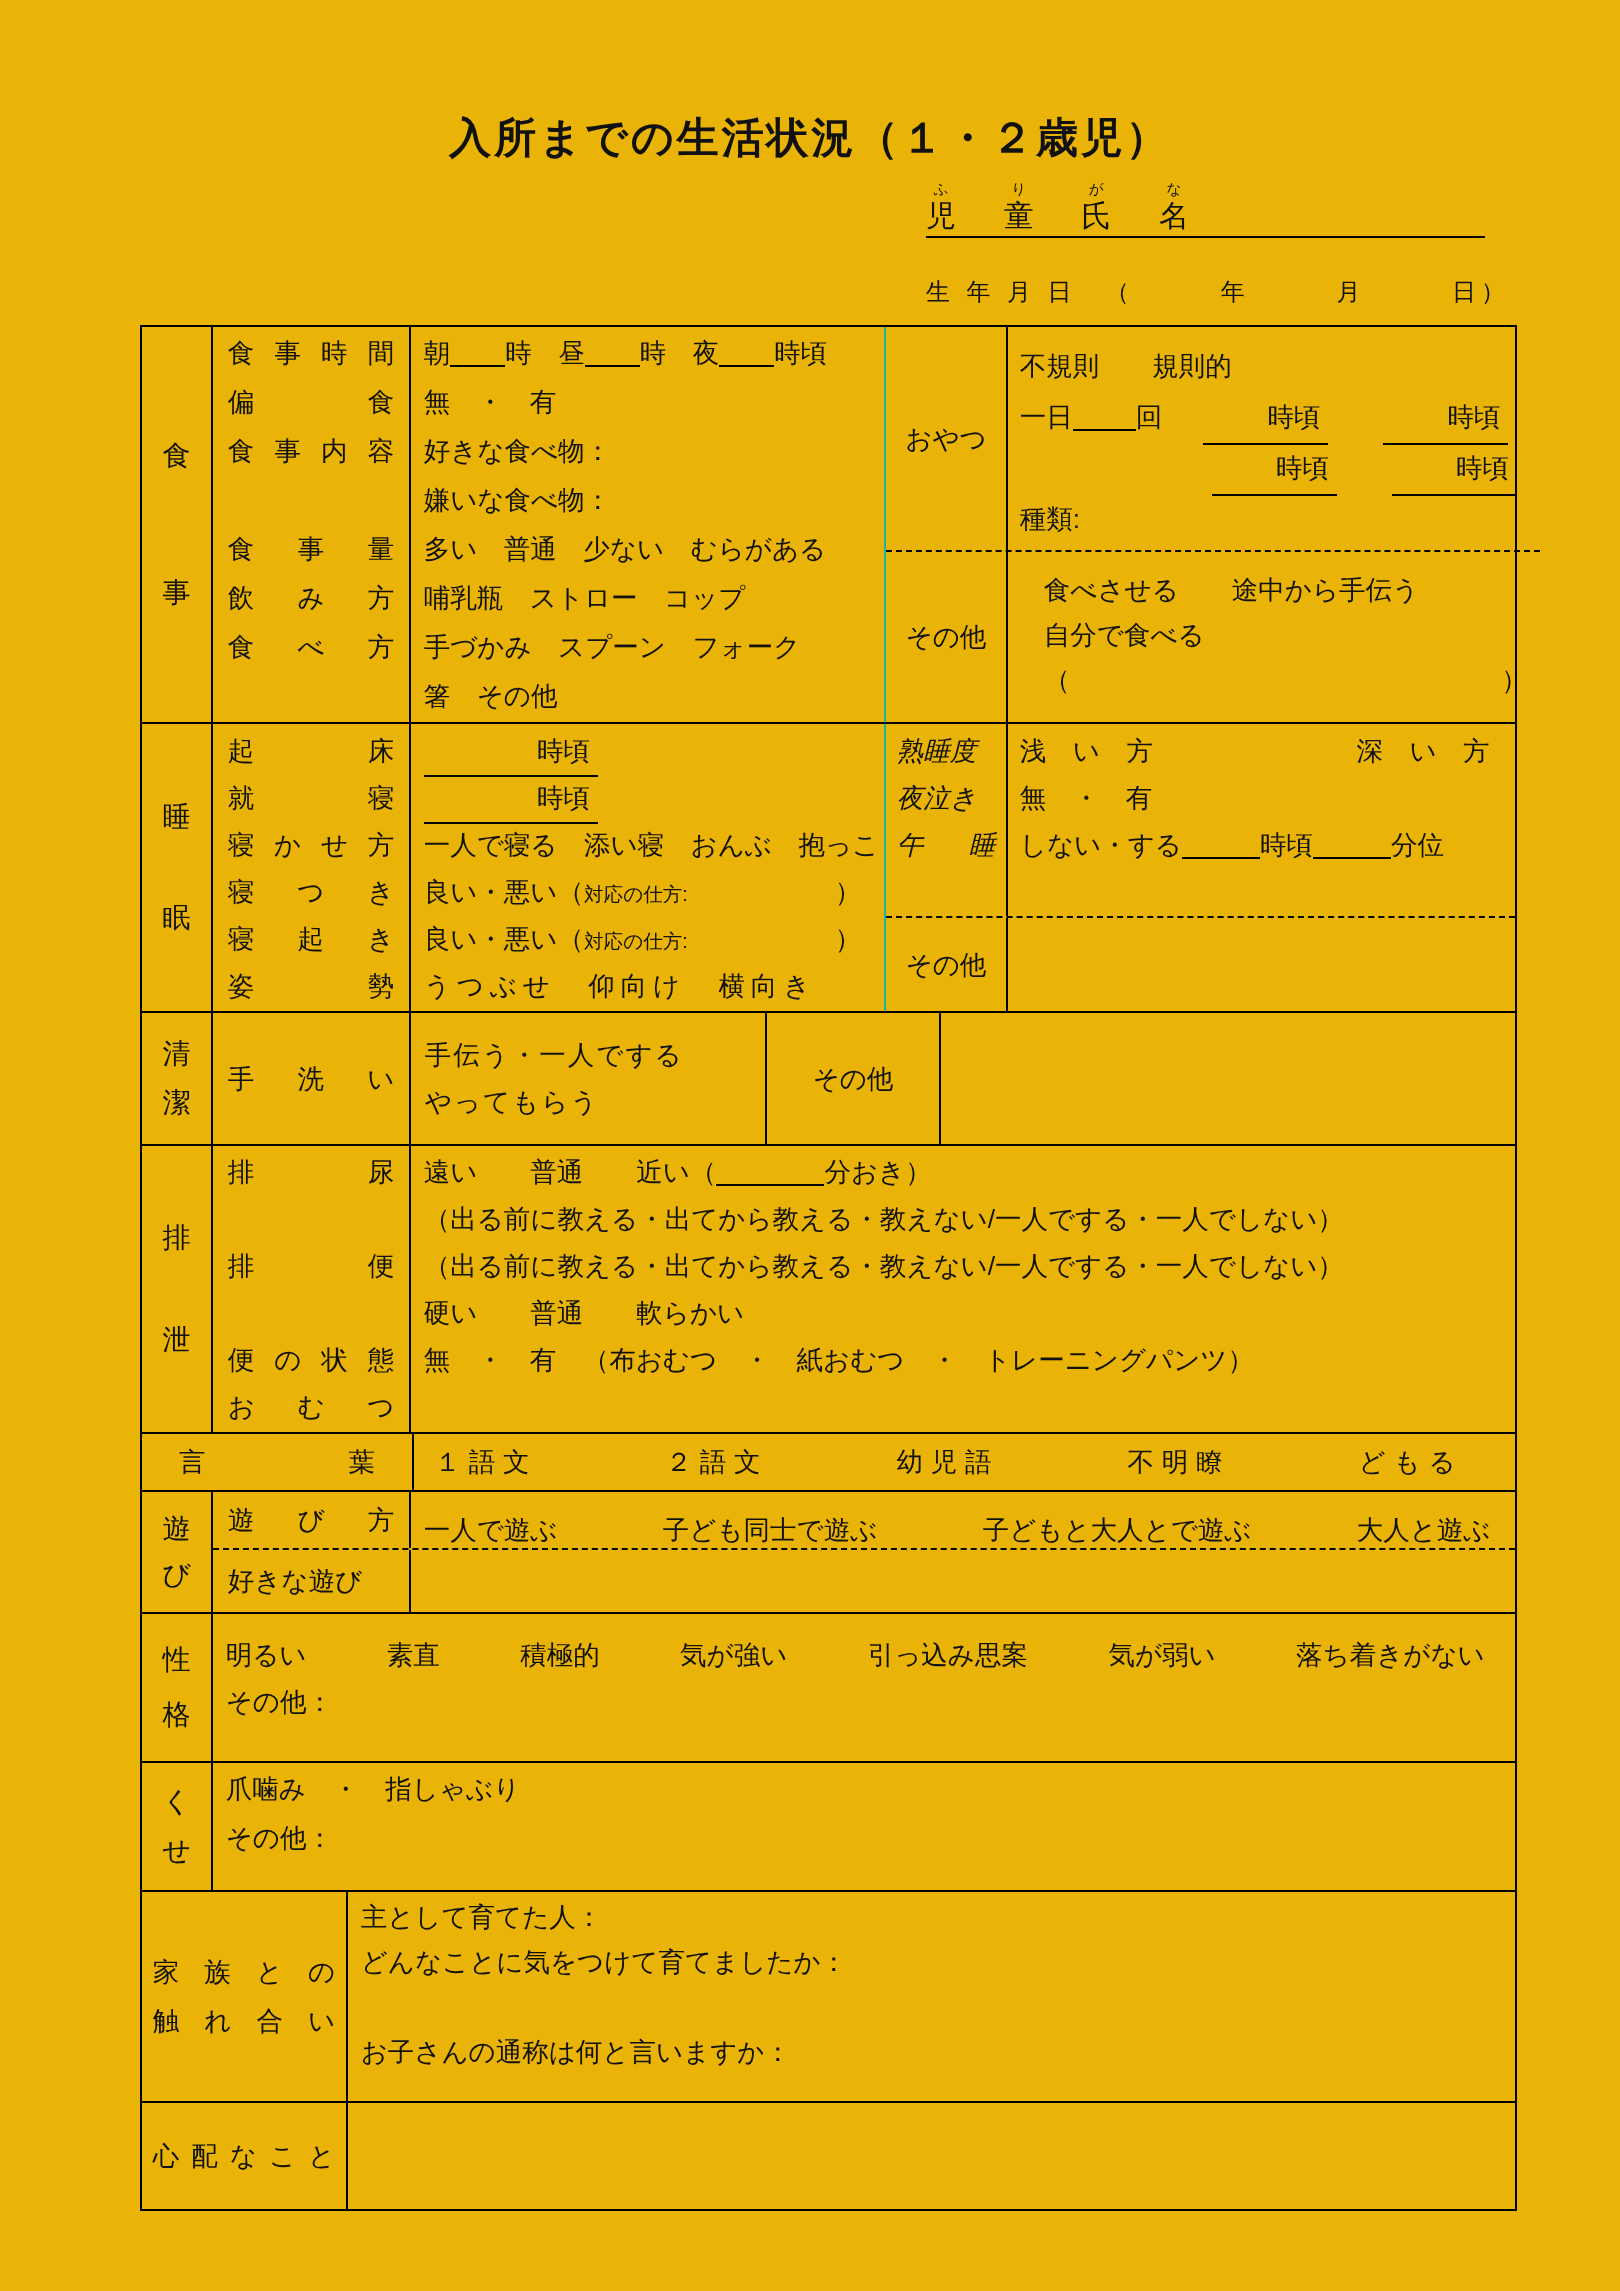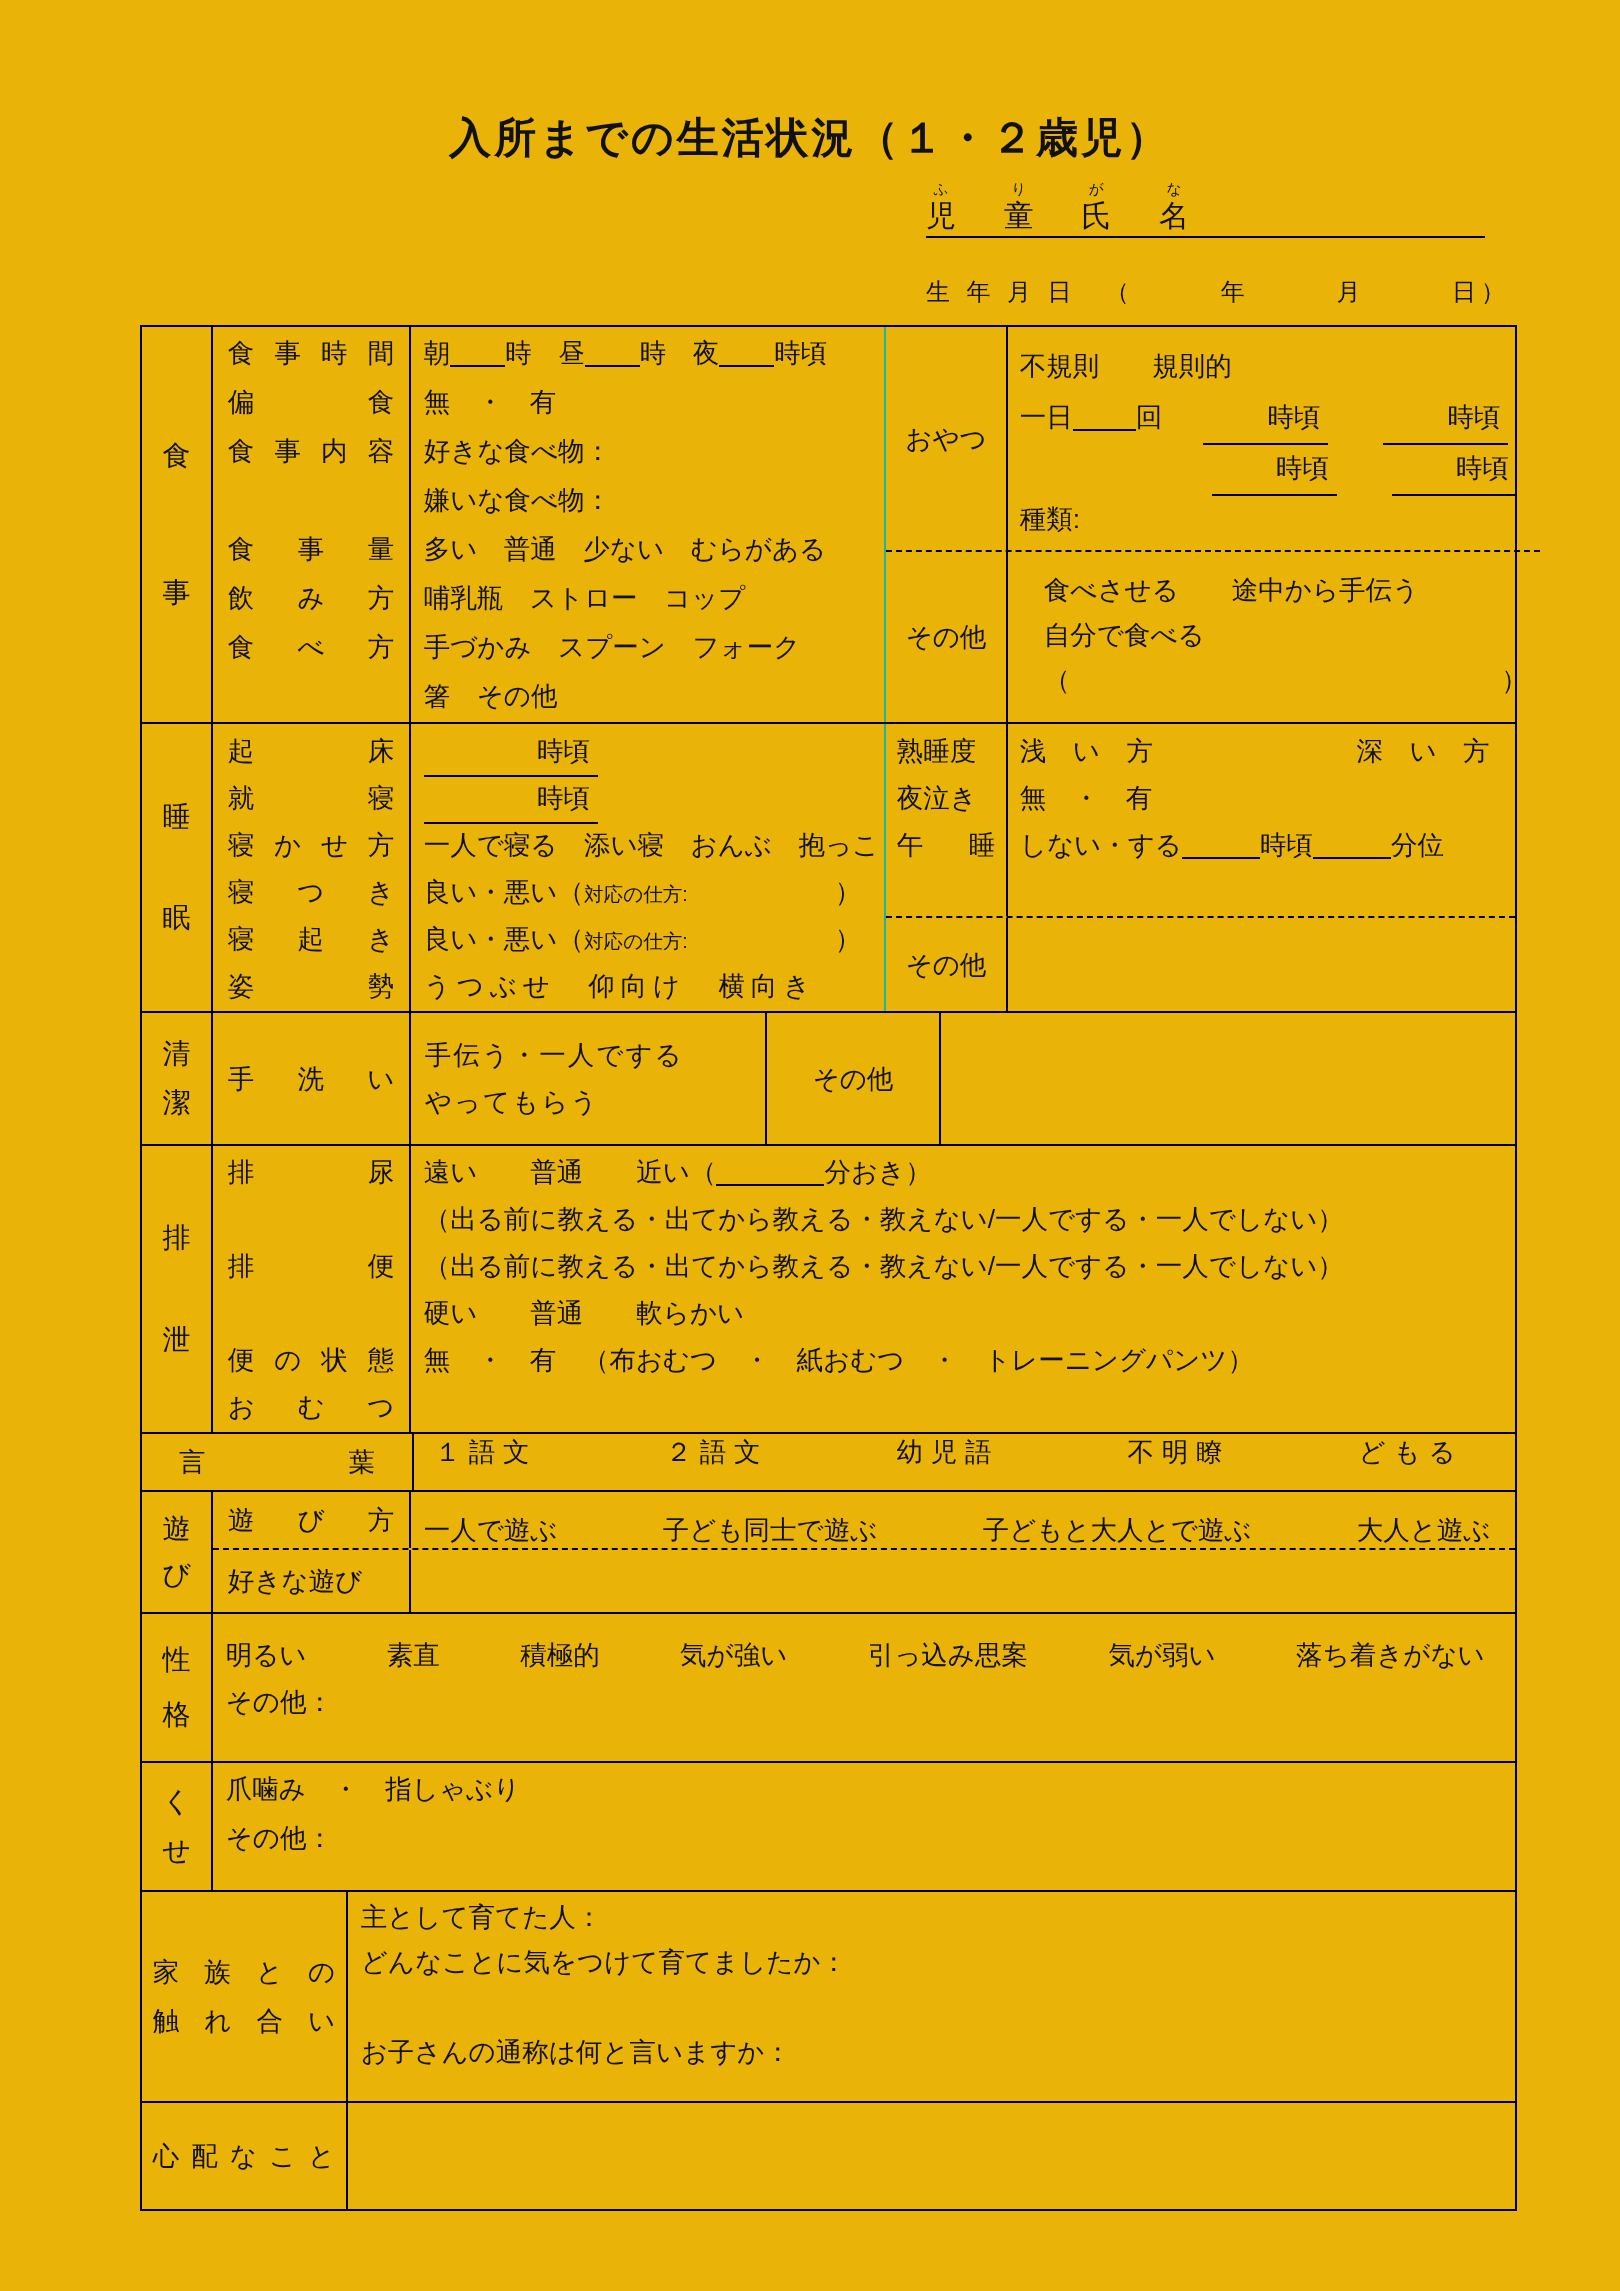--- a/index.html
+++ b/index.html
@@ -26,21 +26,21 @@
        font-size:28px;padding:9.8px 0;}
   .lcol{width:198px;flex:none;border-right:2px solid #000;box-sizing:border-box;padding:0 14.7px;}
   .ccolA{width:475px;flex:none;border-right:2px solid #14b8a6;box-sizing:border-box;padding:0 12.7px;overflow:hidden;}
   .ccolB{width:356px;flex:none;border-right:2px solid #000;box-sizing:border-box;padding:0 13.7px;overflow:hidden;}
   .ccol{flex:1;padding:0 12.7px;box-sizing:border-box;overflow:hidden;}
   .rgt{flex:1;display:flex;flex-direction:column;box-sizing:border-box;}
   .subrow{display:flex;box-sizing:border-box;}
   .sub1{border-bottom:2px dashed #000;}
   .slbl{width:122px;flex:none;border-right:2px solid #000;box-sizing:border-box;
         display:flex;align-items:center;justify-content:center;}
-  .sllbl{width:122px;flex:none;border-right:2px solid #000;box-sizing:border-box;padding:0 10.8px;}
+  .sllbl{width:122px;flex:none;border-right:2px solid #000;box-sizing:border-box;padding:0 10.8px;font-style:italic;}
   .scnt{flex:1;padding:0 11.8px;box-sizing:border-box;overflow:hidden;}
   .olbl{width:174px;flex:none;border-right:2px solid #000;box-sizing:border-box;
         display:flex;align-items:center;justify-content:center;}
   .wlbl{width:272px;flex:none;border-right:2px solid #000;box-sizing:border-box;
         display:flex;align-items:center;justify-content:center;}
   .flbl{width:206px;flex:none;border-right:2px solid #000;box-sizing:border-box;
         display:flex;flex-direction:column;justify-content:center;gap:13.7px;padding:0 10.8px;}
   .line{white-space:nowrap;}
   .g50 .line{height:49px;line-height:49px;}
   .g48 .line{height:47px;line-height:47px;}
@@ -310,21 +310,21 @@
       </div>
     </div>
 
     <div class="sec" style="height:58px">
       <div class="wlbl">
         <div class="spread" style="width:196px">
             <span>言</span>
             <span>葉</span>
           </div>
       </div>
-      <div class="ccol" style="display:flex;">
+      <div class="ccol" style="display:flex;align-items:center">
         <div class="between" style="width:100%;padding:0 39px 0 7.8px">
           <span class="ls8">１語文</span>
           <span class="ls8">２語文</span>
           <span class="ls8">幼児語</span>
           <span class="ls8">不明瞭</span>
           <span class="ls8">どもる</span>
         </div>
       </div>
     </div>
 

